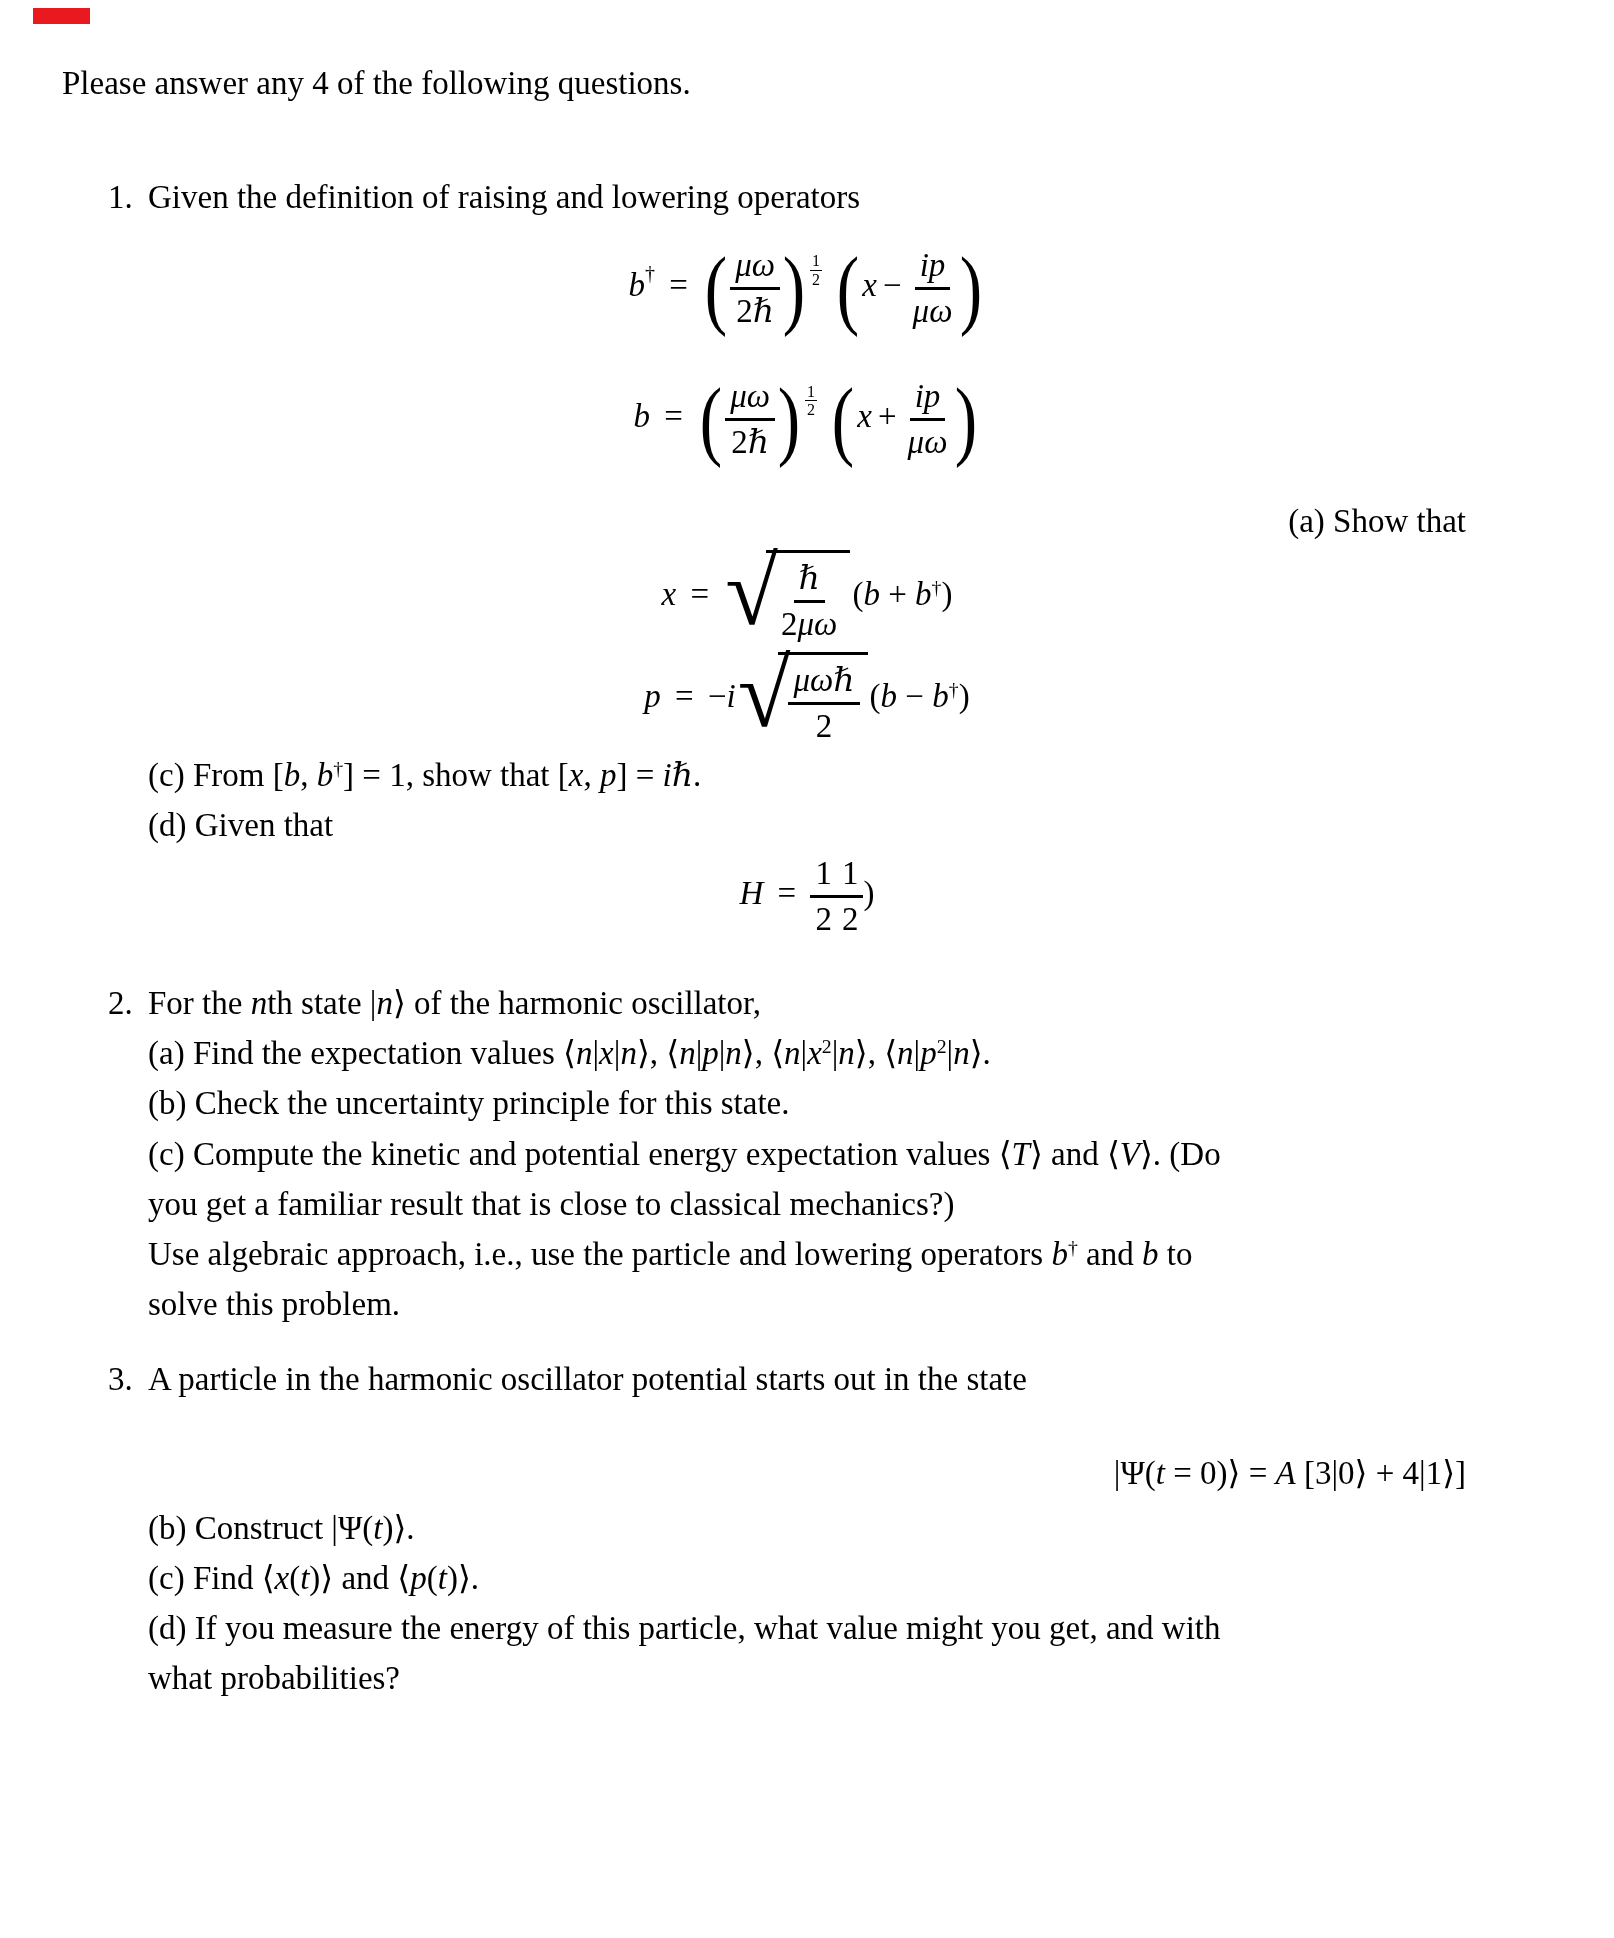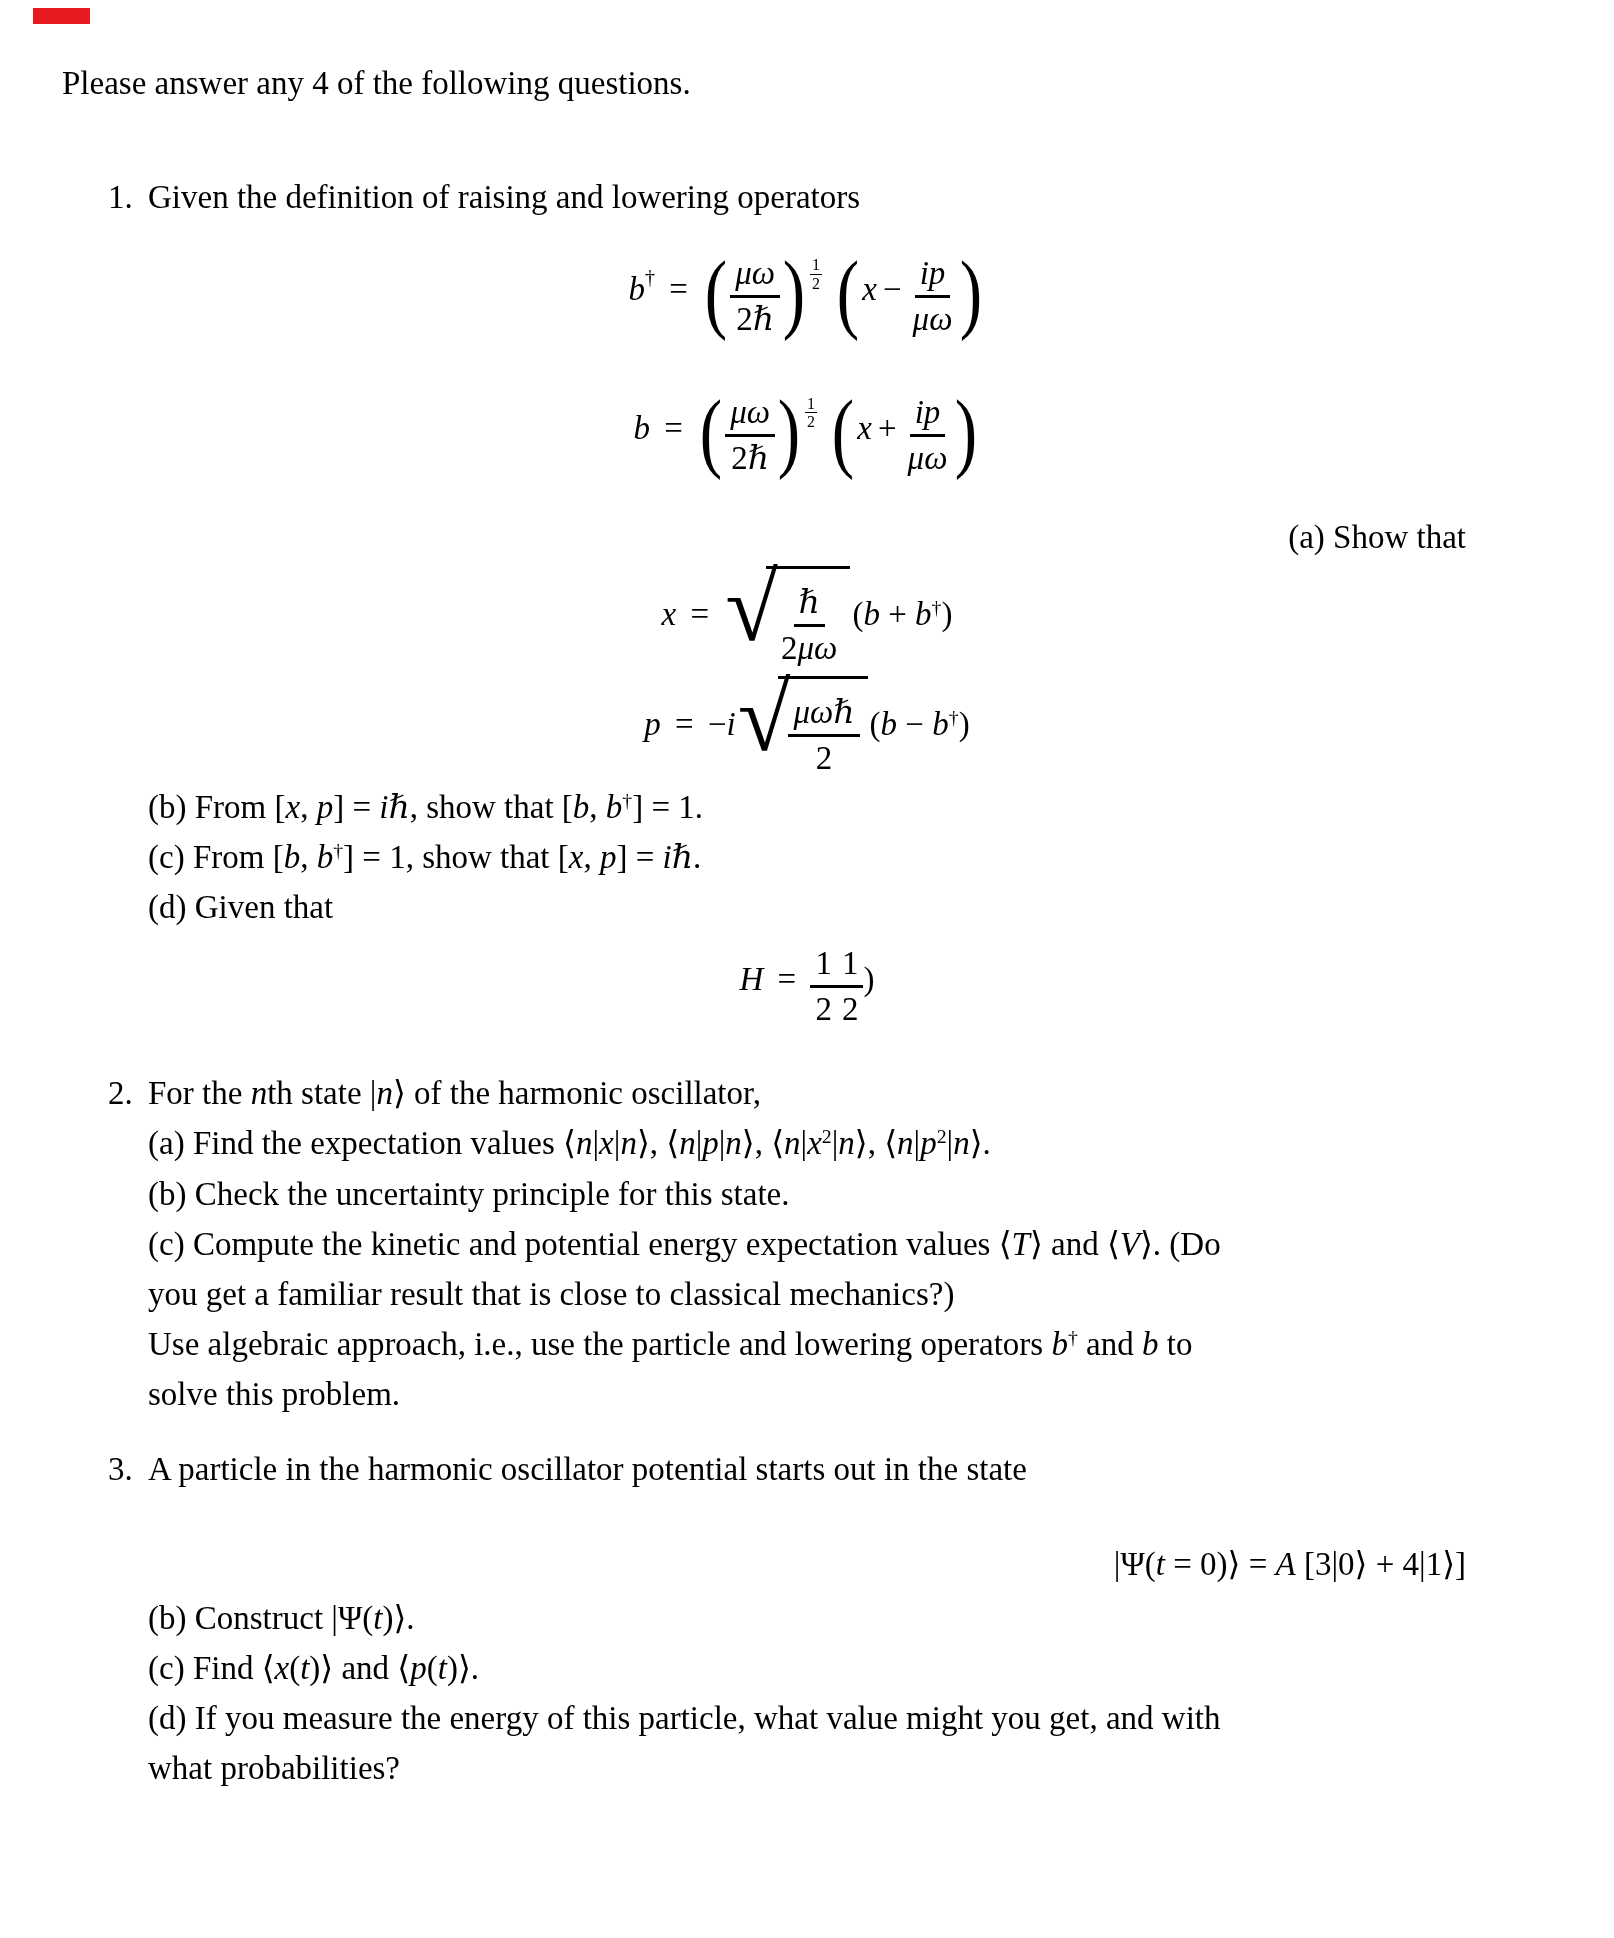--- a/index.html
+++ b/index.html
@@ -12,21 +12,21 @@
   .red-mark{position:absolute;left:33px;top:8px;width:57px;height:16px;}
   .title{margin:58px 0 0 62px;}
   .q{position:relative;margin-left:148px;margin-right:148px;}
   .qnum{position:absolute;left:-40px;top:0;}
   .line{display:block;}
   
   .disp{display:block;text-align:center;padding:4px 0;white-space:nowrap;}
   .it{font-style:italic;}
   .sup{font-size:20px;vertical-align:16px;line-height:0;}
   .mid{padding:0 6px;}
-  .frac{display:inline-flex;flex-direction:column;align-items:center;vertical-align:middle;line-height:1.18;text-align:center;margin-top:8px;}
+  .frac{display:inline-flex;flex-direction:column;align-items:center;vertical-align:middle;line-height:1.18;text-align:center;}
   .frac .fnum{padding:0 5px 2px 5px;border-bottom:3px solid #000;}
   .frac .fden{padding:2px 5px 0 5px;}
   .bigp{display:inline-block;vertical-align:middle;font-size:84px;line-height:1;transform:scaleX(0.8) scaleY(1.05);font-weight:300;}
   .supfrac{display:inline-flex;flex-direction:column;align-items:center;font-size:16px;line-height:1.1;position:relative;top:-1.9em;margin:0 4px 0 2px;}
   .supfrac .sfn{border-bottom:1.5px solid #000;padding:0 2px;}
   .sqrt{display:inline-flex;align-items:flex-start;vertical-align:middle;margin:0 2px;}
   .rsign{font-size:96px;line-height:0.88;margin-right:-12px;font-weight:300;}
   .rbody{border-top:3px solid #000;display:inline-flex;align-items:center;padding:6px 8px 0 10px;}
   
   .r-i{font-style:italic;}
@@ -108,21 +108,20 @@
         <span class="rsign">√</span>
         <span class="rbody">
           <span class="frac">
             <span class="fnum"><span class="r-i">μω</span><span>ℏ</span></span>
             <span class="fden"><span>2</span></span>
           </span>
         </span>
       </span><span><span>(</span><span class="r-i">b</span><span> − </span><span class="r-i">b</span><span class="r-sup">†</span><span>)</span></span>
   </div>
 
-  <div class="line"><span>(b) From [</span><span class="r-i">x</span><span>, </span><span class="r-i">p</span><span>] = </span><span class="r-i">iℏ</span><span>, show that [</span><span class="r-i">b</span><span>, </span><span class="r-i">b</span><span class="r-sup">†</span><span>] = 1.</span></div>
   <div class="line"><span>(c) From [</span><span class="r-i">b</span><span>, </span><span class="r-i">b</span><span class="r-sup">†</span><span>] = 1, show that [</span><span class="r-i">x</span><span>, </span><span class="r-i">p</span><span>] = </span><span class="r-i">iℏ</span><span>.</span></div>
   <div class="line">(d) Given that</div>
 
   <div class="disp">
     <span class="it">H</span>
     <span class="mid">=</span>
     <span class="frac">
         <span class="fnum">1</span>
         <span class="fden">2</span>
       </span><span class="frac">

